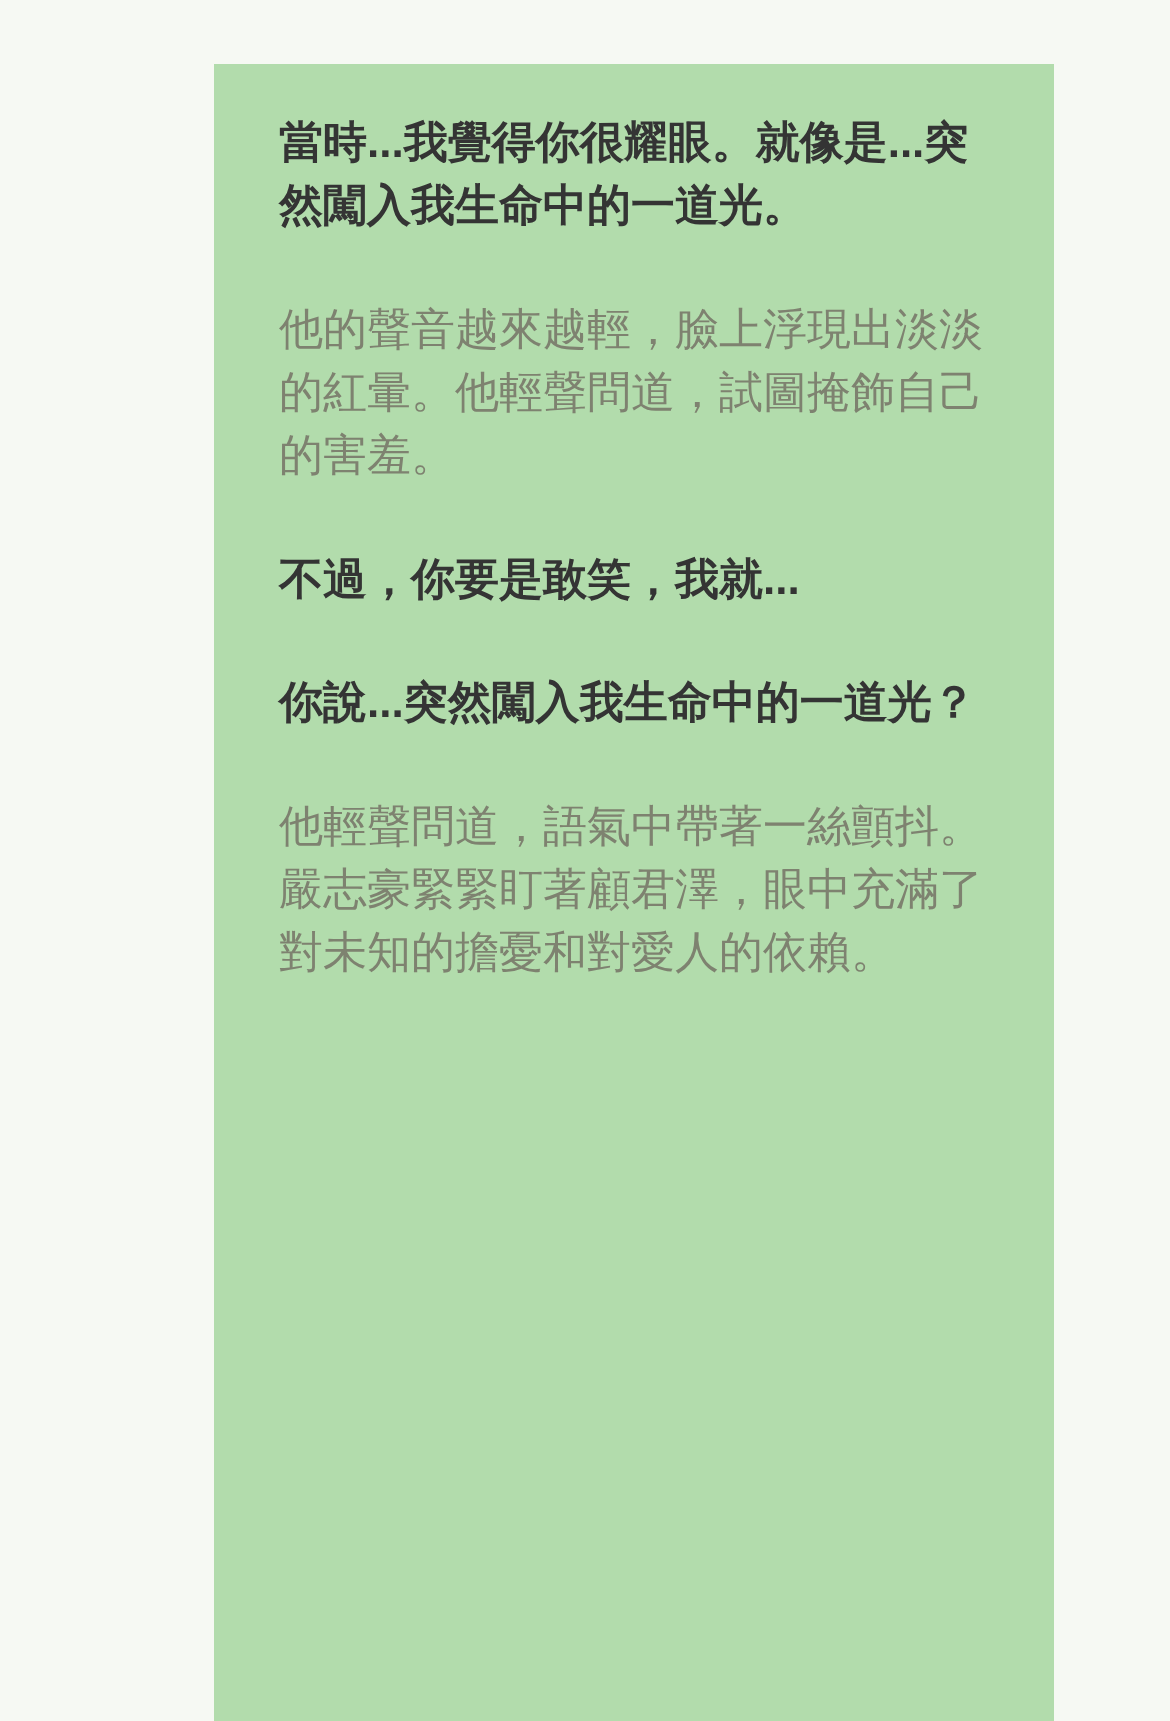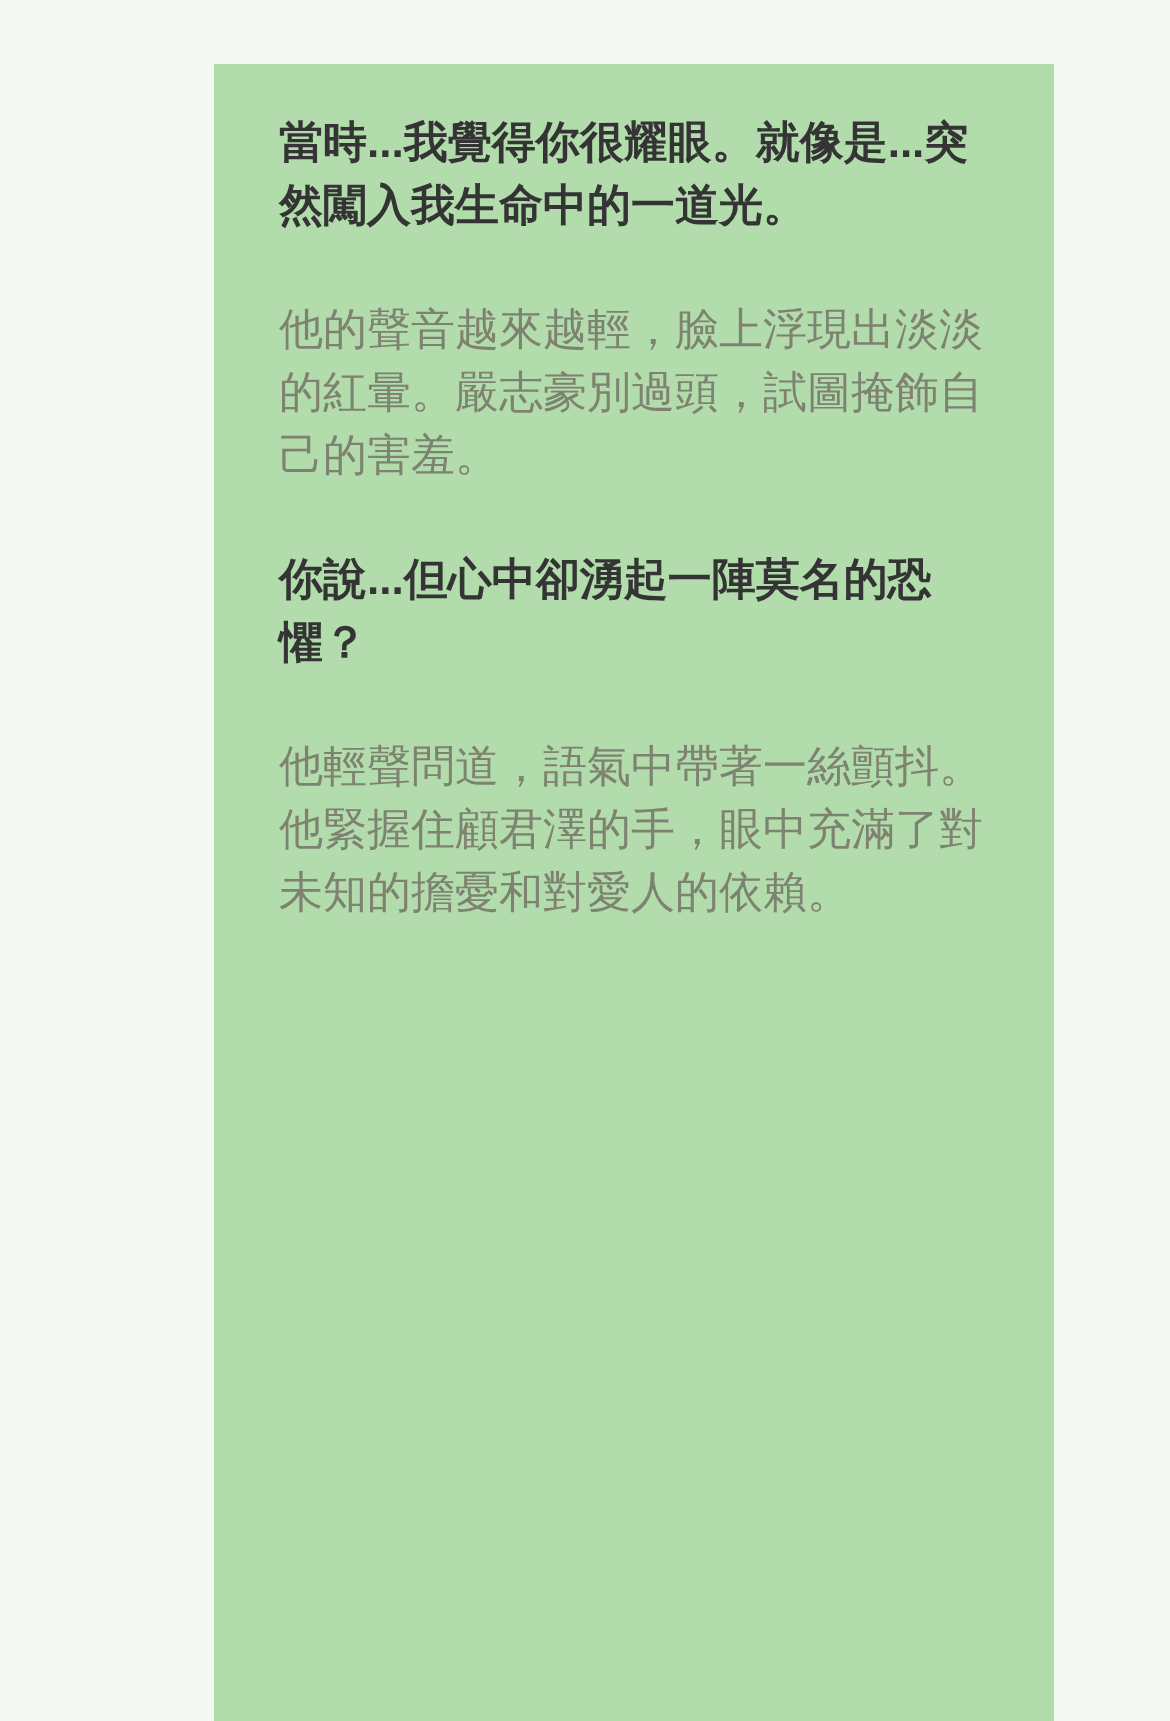--- a/index.html
+++ b/index.html
@@ -48,18 +48,19 @@
   }
   .para:last-child{margin-bottom:0;}
 </style>
 </head>
 <body>
 
 <div class="page">
   <div class="bubble">
     <div class="content" id="paragraph-list">
         <p class="para dialogue">當時...我覺得你很耀眼。就像是...突然闖入我生命中的一道光。</p>
-        <p class="para narration">他的聲音越來越輕，臉上浮現出淡淡的紅暈。嚴志豪別過頭，試圖掩飾自己的害羞。</p>
-        <p class="para dialogue">你說...但心中卻湧起一陣莫名的恐懼？</p>
-        <p class="para narration">他輕聲問道，語氣中帶著一絲顫抖。他緊握住顧君澤的手，眼中充滿了對未知的擔憂和對愛人的依賴。</p>
+        <p class="para narration">他的聲音越來越輕，臉上浮現出淡淡的紅暈。他輕聲問道，試圖掩飾自己的害羞。</p>
+        <p class="para dialogue">不過，你要是敢笑，我就...</p>
+        <p class="para dialogue">你說...突然闖入我生命中的一道光？</p>
+        <p class="para narration">他輕聲問道，語氣中帶著一絲顫抖。嚴志豪緊緊盯著顧君澤，眼中充滿了對未知的擔憂和對愛人的依賴。</p>
       </div>
   </div>
 </div>
 
 </body></html>

